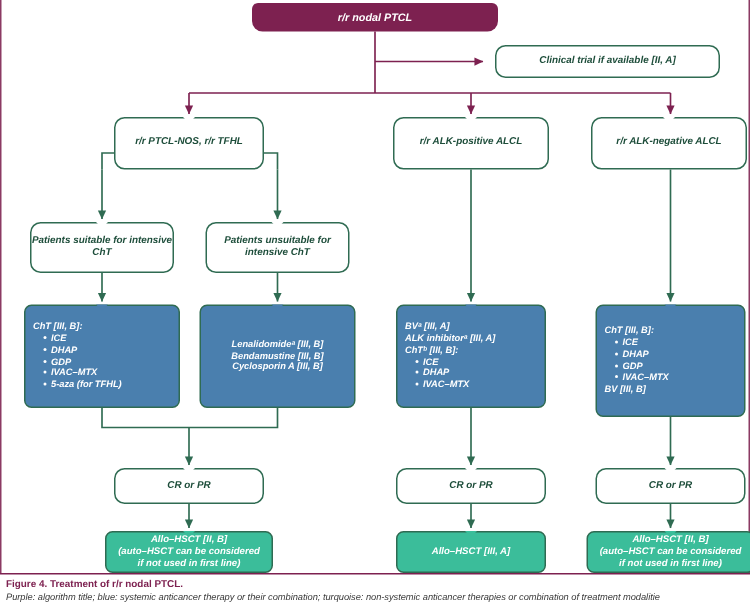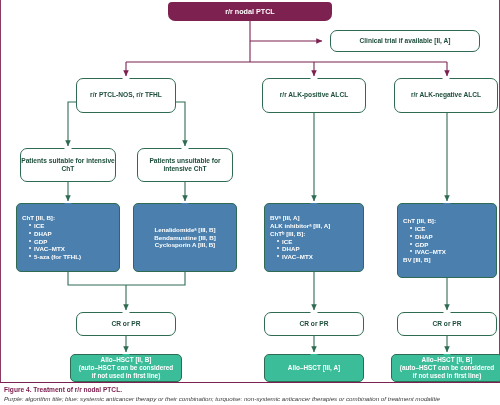--- a/index.html
+++ b/index.html
@@ -14,20 +14,21 @@
   .svgLayer{position:absolute;left:0;top:0;width:500px;height:405px;}
   .node{
     position:absolute;
     box-sizing:border-box;
     display:flex;
     flex-direction:column;
     align-items:center;
     justify-content:center;
     text-align:center;
     line-height:1.25;
+    font-style:italic;
   }
   
   .title-node{
     background:#7d2150;
     color:#ffffff;
     font-size:7.2px;
     font-weight:bold;
     border-radius:4px 4px 7px 7px;
   }
   

